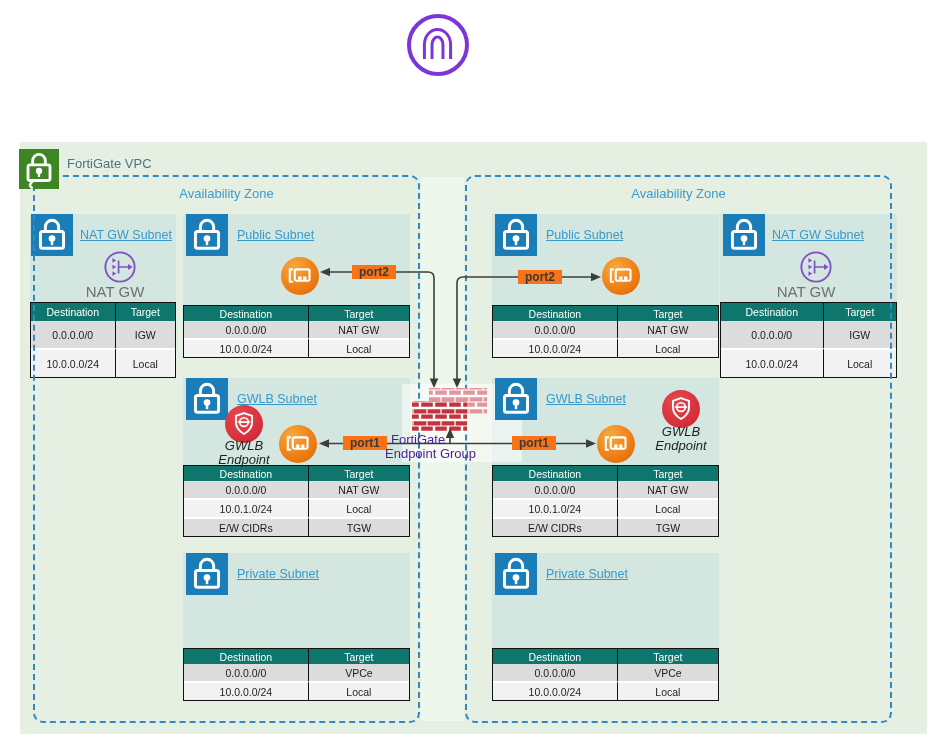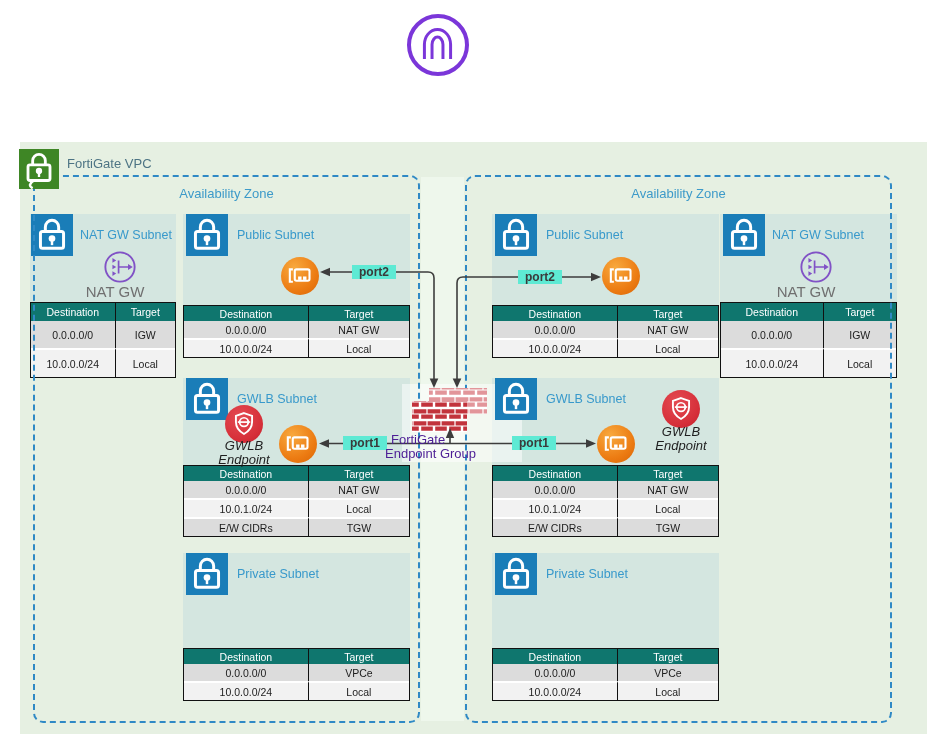--- a/index.html
+++ b/index.html
@@ -11,21 +11,21 @@
   #az-gap{left:421px;top:177px;width:43px;height:544px;background:#eef7ec;}
   .az-box{border:2px dashed #2f89c5;border-radius:10px;z-index:6;pointer-events:none;}
   #az-left{left:33px;top:175px;width:383px;height:544px;}
   #az-right{left:465px;top:175px;width:423px;height:544px;}
   .az-label{color:#3d9ac9;font-size:13px;text-align:center;z-index:3;}
   #az-label-left{left:33px;top:186px;width:387px;}
   #az-label-right{left:465px;top:186px;width:427px;}
   #vpc-label{left:67px;top:156px;color:#4d7484;font-size:13px;z-index:7;}
   
   .subnet{background:#d4e6e0;z-index:2;}
-  .subnet-title{color:#3899cb;font-size:12.5px;white-space:nowrap;z-index:4;}
+  .subnet-title{color:#3899cb;font-size:12.5px;white-space:nowrap;z-index:4;text-decoration:underline;}
   .lock{width:42px;height:42px;background:#1a7db8;z-index:5;}
   .vpc-lock{width:40px;height:40px;background:#3e8625;z-index:7;left:19px;top:149px;}
   
   table.rt{position:absolute;border-collapse:separate;border-spacing:0;table-layout:fixed;
            border:1.5px solid #111;z-index:4;background:#fff;}
   table.rt th{background:#0f766e;color:#fff;font-weight:400;font-size:10.5px;height:15px;padding:0;}
   table.rt td{font-size:10.5px;color:#1c1c1c;text-align:center;height:17px;padding:0;}
   table.rt td+td, table.rt th+th{border-left:1.5px solid #111;}
   table.rt tr+tr td{border-top:2px solid #fff;}
   table.rt tbody tr:nth-child(odd) td{background:#dcdcdc;}
@@ -39,21 +39,21 @@
   .natgw-ic{width:34px;height:34px;background:transparent;}
   #igw-icon{left:407px;top:14px;width:62px;height:62px;border:4.5px solid #7b36d9;
             border-radius:50%;background:#fff;box-sizing:border-box;z-index:6;}
   #igw-label{left:388px;top:80px;width:100px;text-align:center;color:#666;
              font-size:13.5px;line-height:16px;}
   
   .big-gray{color:#707070;font-size:15px;text-align:center;z-index:4;}
   .gwlbe-label{color:#1f1f1f;font-size:13px;font-style:italic;text-align:center;
                line-height:14px;z-index:6;}
   .port-label{color:#3a3a3a;font-size:12px;font-weight:bold;text-align:center;
-              background:#5eead4;z-index:8;line-height:14px;}
+              background:#f97316;z-index:8;line-height:14px;}
   .fw-label{color:#4c1d95;font-size:13px;text-align:left;z-index:8;line-height:14px;}
   #halo{left:402px;top:384px;width:120px;height:78px;background:rgba(255,255,255,0.5);z-index:3;}
   #overlay{left:0;top:0;z-index:7;pointer-events:none;}
   svg{display:block;}
 </style>
 </head>
 <body>
 
 <div id="canvas">
 

